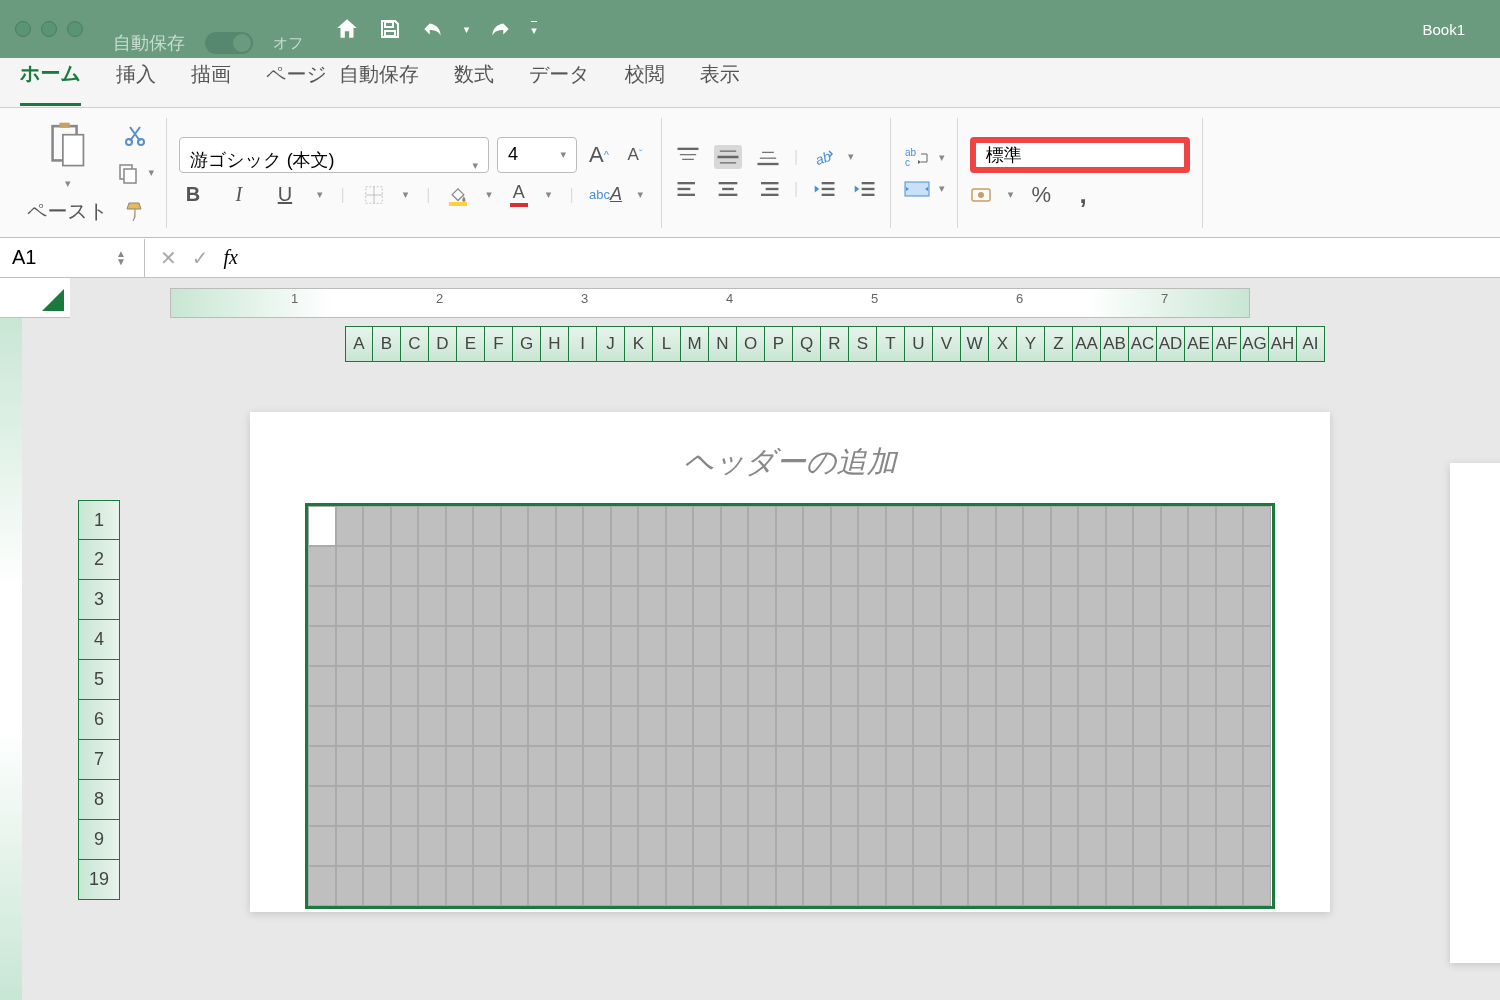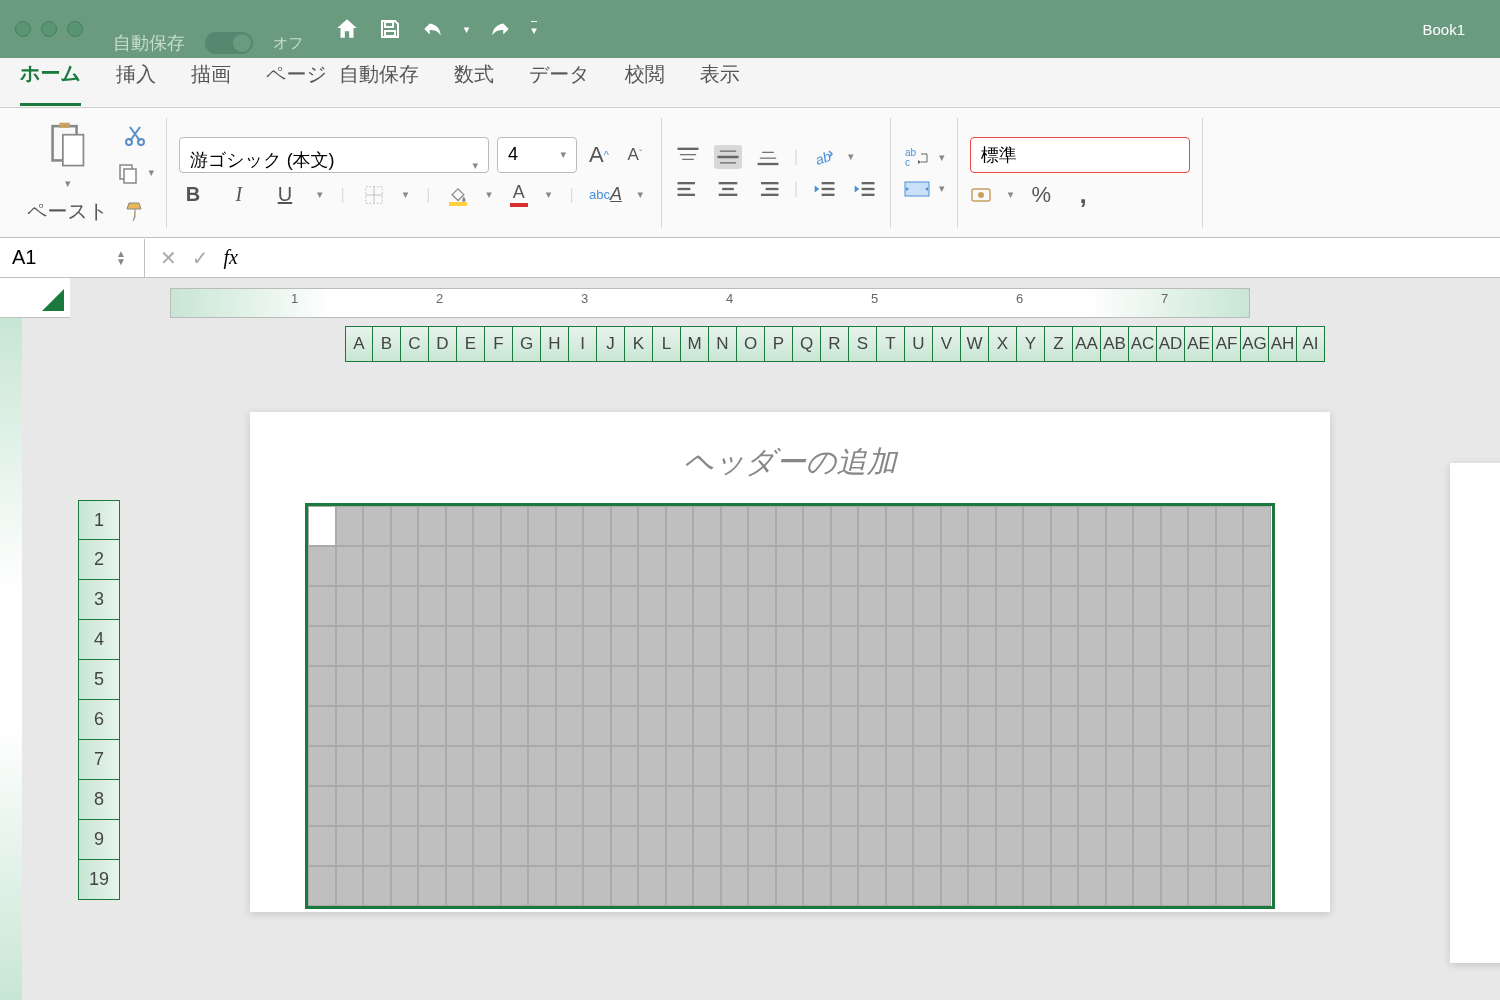--- a/index.html
+++ b/index.html
@@ -55,21 +55,21 @@
 .page{background:#fff;margin-left:180px;margin-top:50px;width:1080px;height:500px;box-shadow:0 2px 8px rgba(0,0,0,.15);padding-top:30px;font-style:italic;}
 .header-text{text-align:center;font-size:30px;color:#888;font-family:serif;}
 .grid-wrap{margin:20px 55px 0;border:3px solid #1a7a3e;position:relative;}
 .grid{display:grid;grid-template-columns:repeat(35,27.5px);grid-auto-rows:40px;}
 .cell{border:0.5px solid #aaa;background:#bfbfbf;}
 .cell.active{background:#fff;}
 .page2{position:absolute;right:-100px;top:185px;width:150px;height:500px;background:#fff;box-shadow:0 2px 8px rgba(0,0,0,.15);}
 .chev{font-size:11px;color:#888;}
 .color-bar-yellow{width:18px;height:4px;background:#ffd040;}
 .color-bar-red{width:18px;height:4px;background:#d83030;}
-.number-select{border:1px solid #ef4444;height:36px;width:220px;padding:0 10px;font-size:18px;background:#fff;display:flex;align-items:center;justify-content:space-between;border-radius:4px;}
+.number-select{border:6px solid #ef4444;height:36px;width:220px;padding:0 10px;font-size:18px;background:#fff;display:flex;align-items:center;justify-content:space-between;border-radius:4px;}
 </style>
 </head>
 <body>
 
 <div class="titlebar">
   <div class="traffic">
     <span></span>
     <span></span>
     <span></span>
   </div>

